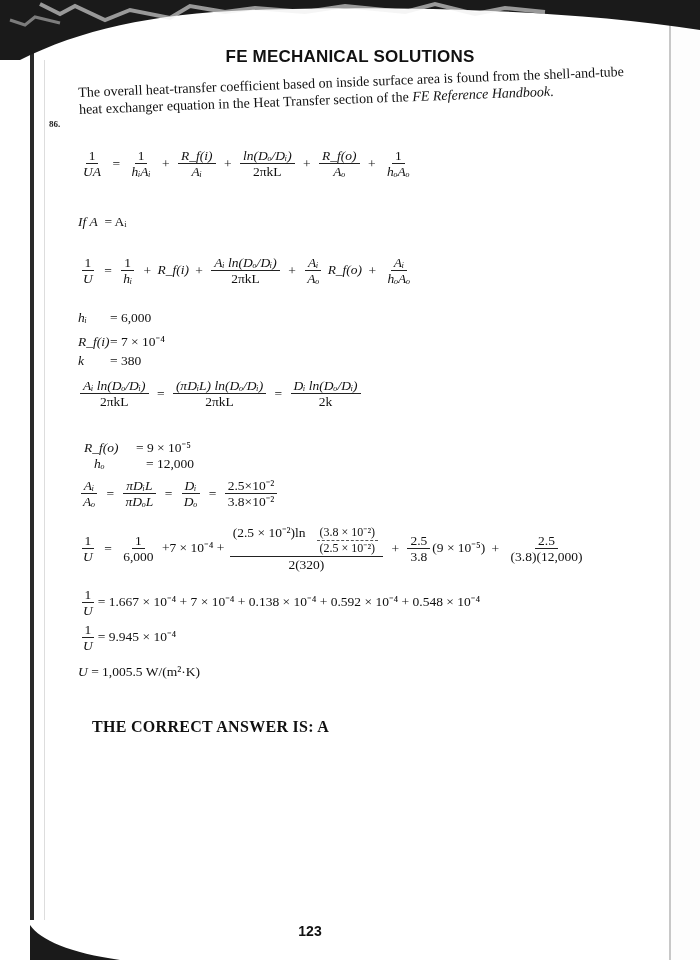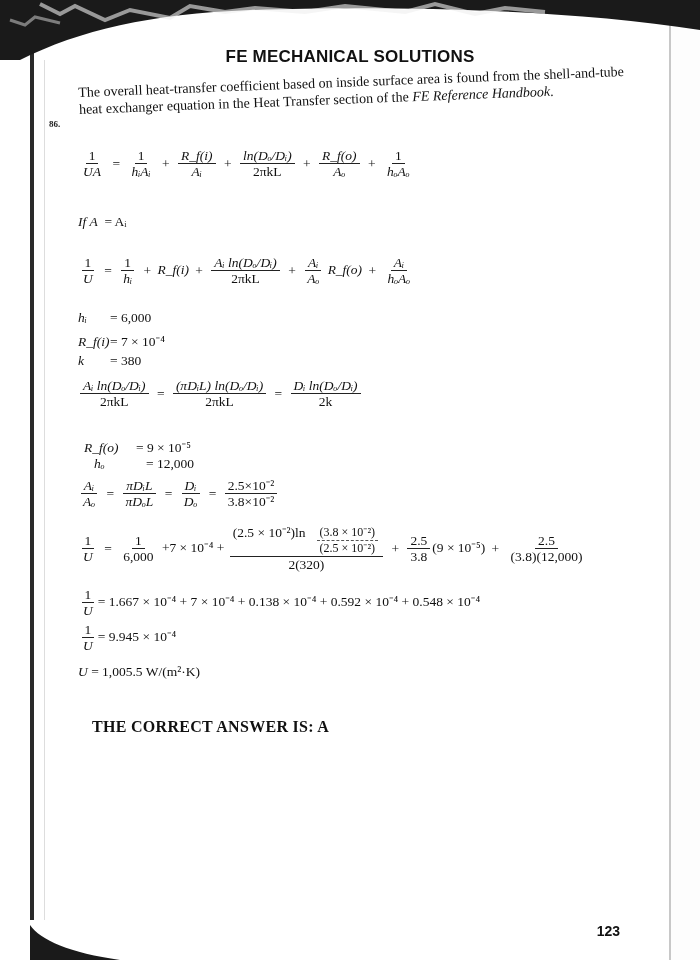--- a/index.html
+++ b/index.html
@@ -15,21 +15,21 @@
   .intro { position:absolute; left:78px; top:84px; width:560px; font-size:14px; line-height:17px; transform:rotate(-2.2deg); transform-origin:left top; }
   .intro i { font-style:italic; }
   .side-mark { position:absolute; left:49px; top:119px; font-size:9px; font-weight:bold; color:#222; }
   .eq { position:absolute; font-size:13.5px; font-style:italic; white-space:nowrap; }
   .frac { display:inline-flex; flex-direction:column; align-items:center; vertical-align:middle; margin:0 2px; }
   .frac > .num { border-bottom:1px solid #222; padding:0 3px; line-height:15px; }
   .frac > .den { padding:0 3px; line-height:15px; }
   .op { font-style:normal; margin:0 3px; vertical-align:middle; }
   .rm { font-style:normal; }
   .answer { position:absolute; left:92px; top:718px; font-weight:bold; font-size:16px; letter-spacing:0.3px;text-align:center; }
-  .pagenum { position:absolute; left:0; width:620px; text-align:right; top:923px; font-family:"Liberation Sans", sans-serif; font-weight:bold; font-size:14px; }
+  .pagenum { position:absolute; left:0; width:620px; text-align:center; top:923px; font-family:"Liberation Sans", sans-serif; font-weight:bold; font-size:14px; }
 </style>
 </head>
 <body>
 
 <div class="page">
   <div class="right-bg"></div>
   <div class="right-edge"></div>
   <div class="spine"></div>
   <div class="spine2"></div>
 

